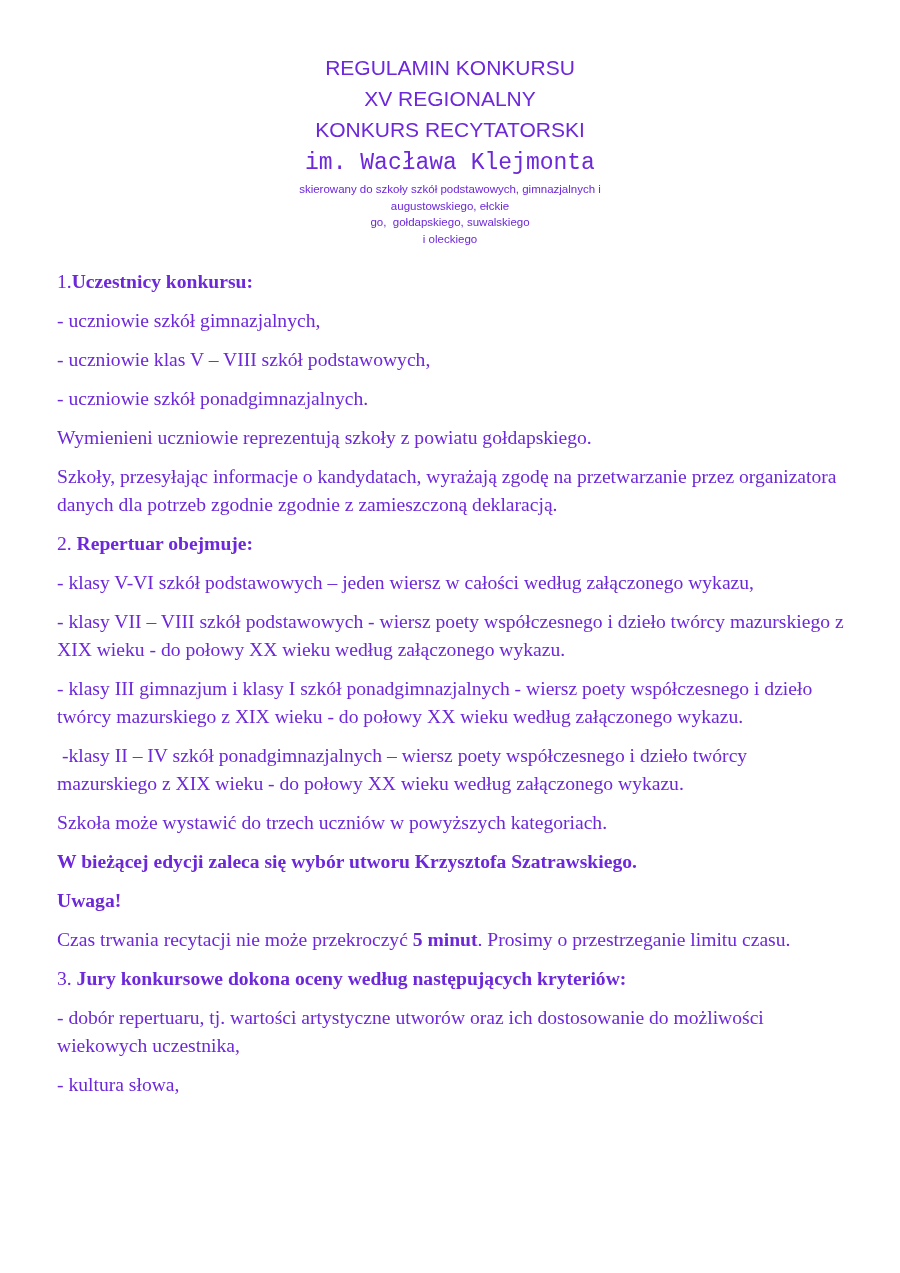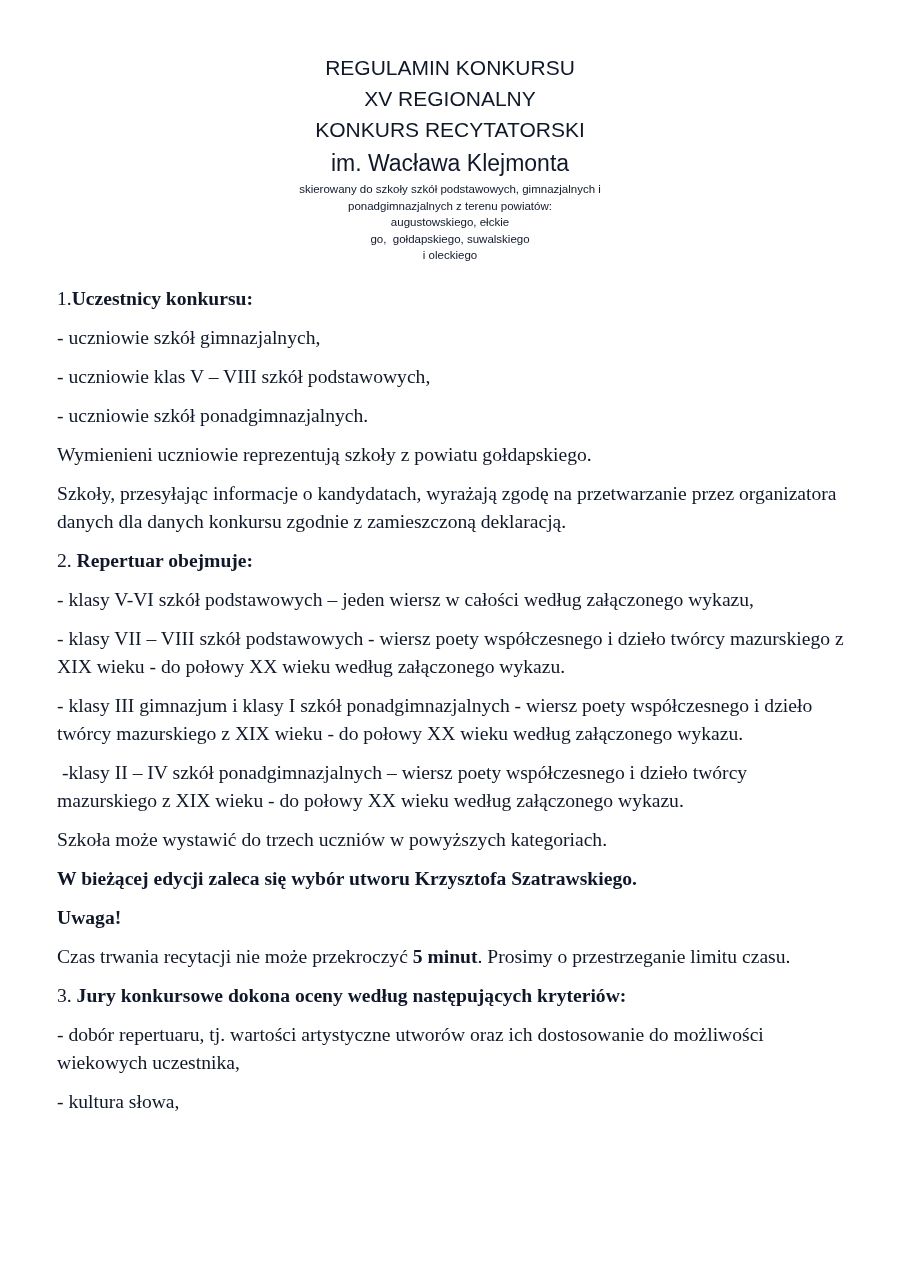--- a/index.html
+++ b/index.html
@@ -5,38 +5,39 @@
   html, body {
     margin: 0;
     padding: 0;
     background: #ffffff;
   }
   .page {
     position: relative;
     width: 900px;
     height: 1273px;
     background: #ffffff;
-    color: #0f172a;
+    color: #6d28d9;
     overflow: hidden;
   }
   
   .doc-header {
     padding-top: 52px;
     text-align: center;
     font-family: "Liberation Sans", sans-serif;
   }
   .h-line {
     font-size: 21px;
     line-height: 31px;
     font-weight: 400;
   }
   .h-name {
     font-size: 23px;
     line-height: 36px;
     font-weight: 400;
+    font-family: Liberation Mono, monospace;
   }
   .h-small {
     font-size: 11.5px;
     line-height: 16.5px;
     white-space: pre-wrap;
   }
   
   .doc-body {
     margin: 21px 55px 0 57px;
     font-family: "Liberation Serif", serif;
@@ -55,35 +56,34 @@
 <body>
 
 <div class="page">
 
   <header class="doc-header">
     <div class="h-line">REGULAMIN KONKURSU</div>
     <div class="h-line">XV REGIONALNY</div>
     <div class="h-line">KONKURS RECYTATORSKI</div>
     <div class="h-name">im. Wacława Klejmonta</div>
     <div class="h-small">skierowany do szkoły szkół podstawowych, gimnazjalnych i</div>
-    <div class="h-small">ponadgimnazjalnych z terenu powiatów:</div>
     <div class="h-small">augustowskiego, ełckie</div>
     <div class="h-small">go,  gołdapskiego, suwalskiego</div>
     <div class="h-small">i oleckiego</div>
   </header>
 
   <main class="doc-body">
 
     <p><span>1.</span><span class="b">Uczestnicy konkursu:</span></p>
 
     <p>- uczniowie szkół gimnazjalnych,</p>
     <p>- uczniowie klas V – VIII szkół podstawowych,</p>
     <p>- uczniowie szkół ponadgimnazjalnych.</p>
     <p>Wymienieni uczniowie reprezentują szkoły z powiatu gołdapskiego.</p>
-    <p>Szkoły, przesyłając informacje o kandydatach, wyrażają zgodę na przetwarzanie przez organizatora danych dla danych konkursu zgodnie z zamieszczoną deklaracją.</p>
+    <p>Szkoły, przesyłając informacje o kandydatach, wyrażają zgodę na przetwarzanie przez organizatora danych dla potrzeb zgodnie zgodnie z zamieszczoną deklaracją.</p>
 
     <p><span>2. </span><span class="b">Repertuar obejmuje:</span></p>
 
     <p>- klasy V-VI szkół podstawowych – jeden wiersz w całości według załączonego wykazu,</p>
     <p>- klasy VII – VIII szkół podstawowych - wiersz poety współczesnego i dzieło twórcy mazurskiego z XIX wieku - do połowy XX wieku według załączonego wykazu.</p>
     <p>- klasy III gimnazjum i klasy I szkół ponadgimnazjalnych - wiersz poety współczesnego i dzieło twórcy mazurskiego z XIX wieku - do połowy XX wieku według załączonego wykazu.</p>
     <p> -klasy II – IV szkół ponadgimnazjalnych – wiersz poety współczesnego i dzieło twórcy mazurskiego z XIX wieku - do połowy XX wieku według załączonego wykazu.</p>
     <p>Szkoła może wystawić do trzech uczniów w powyższych kategoriach.</p>
 
     <p class="b">W bieżącej edycji zaleca się wybór utworu Krzysztofa Szatrawskiego.</p>

